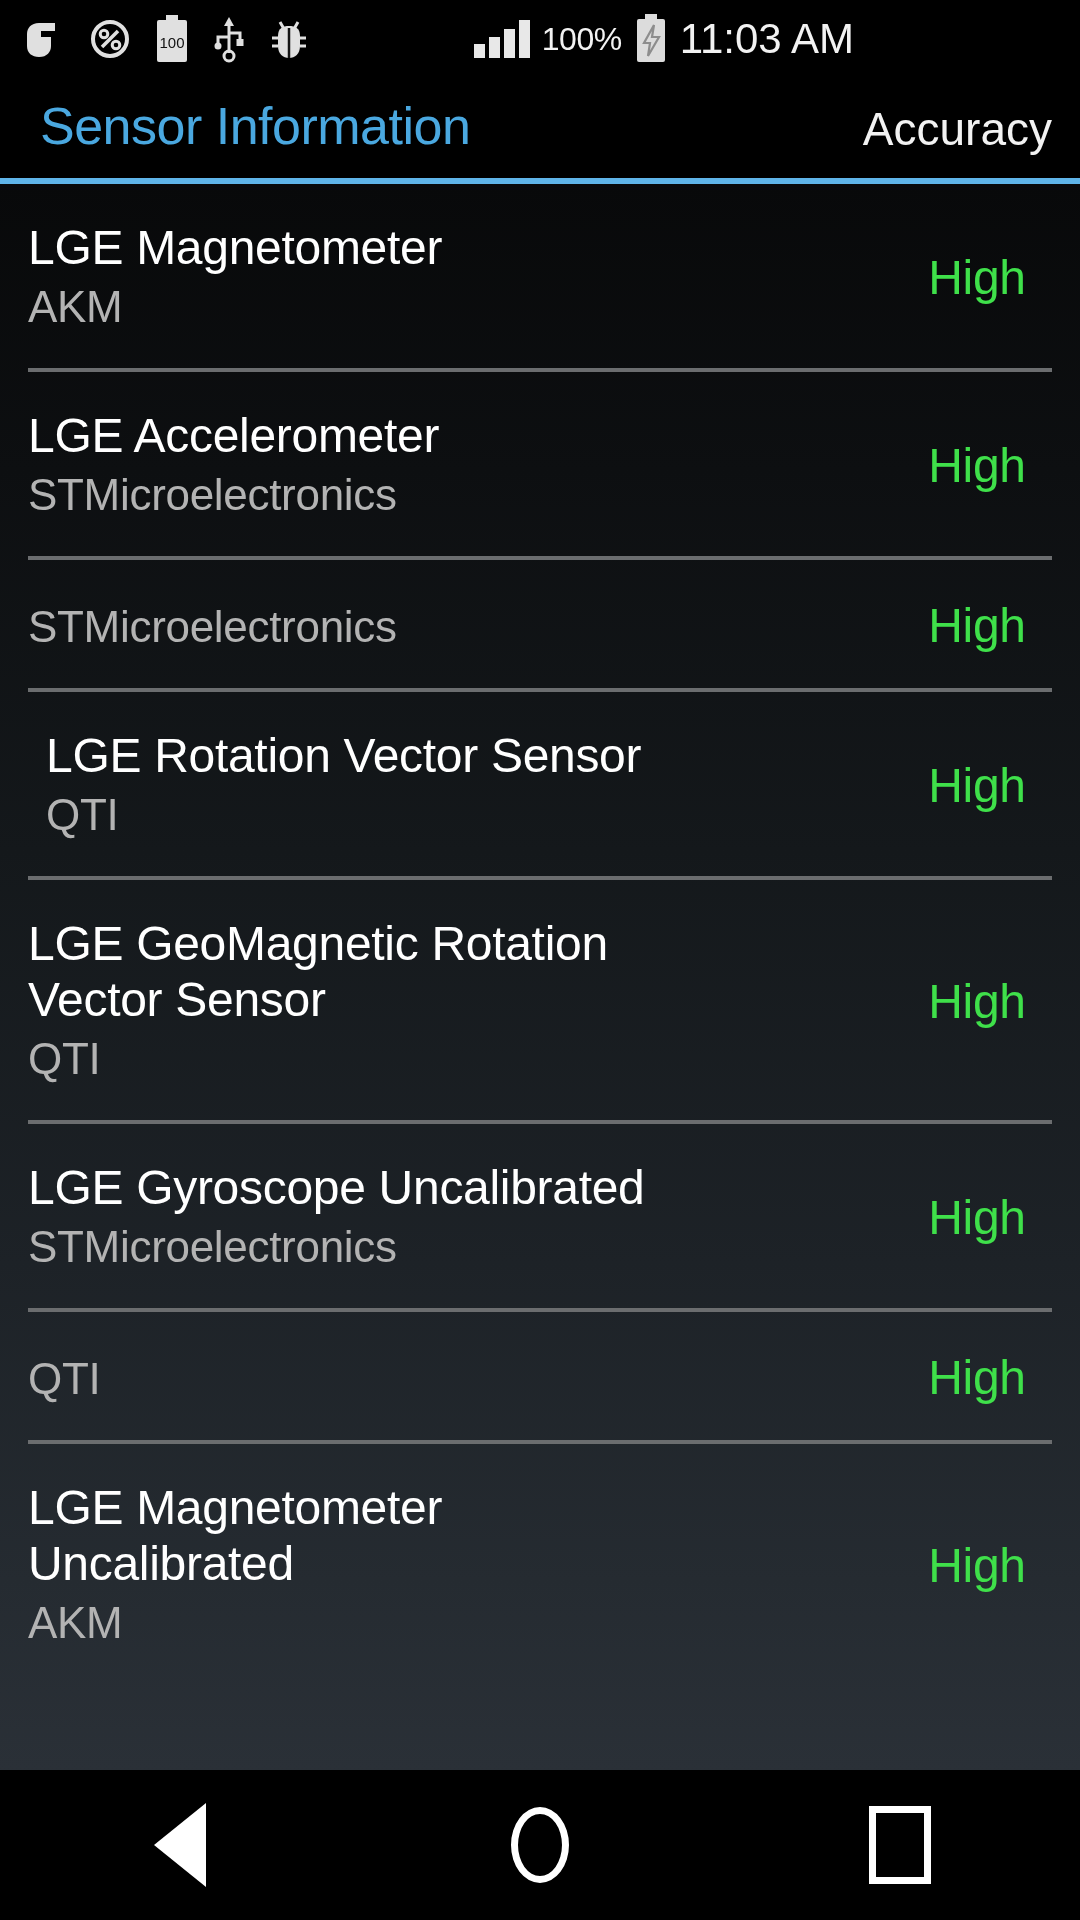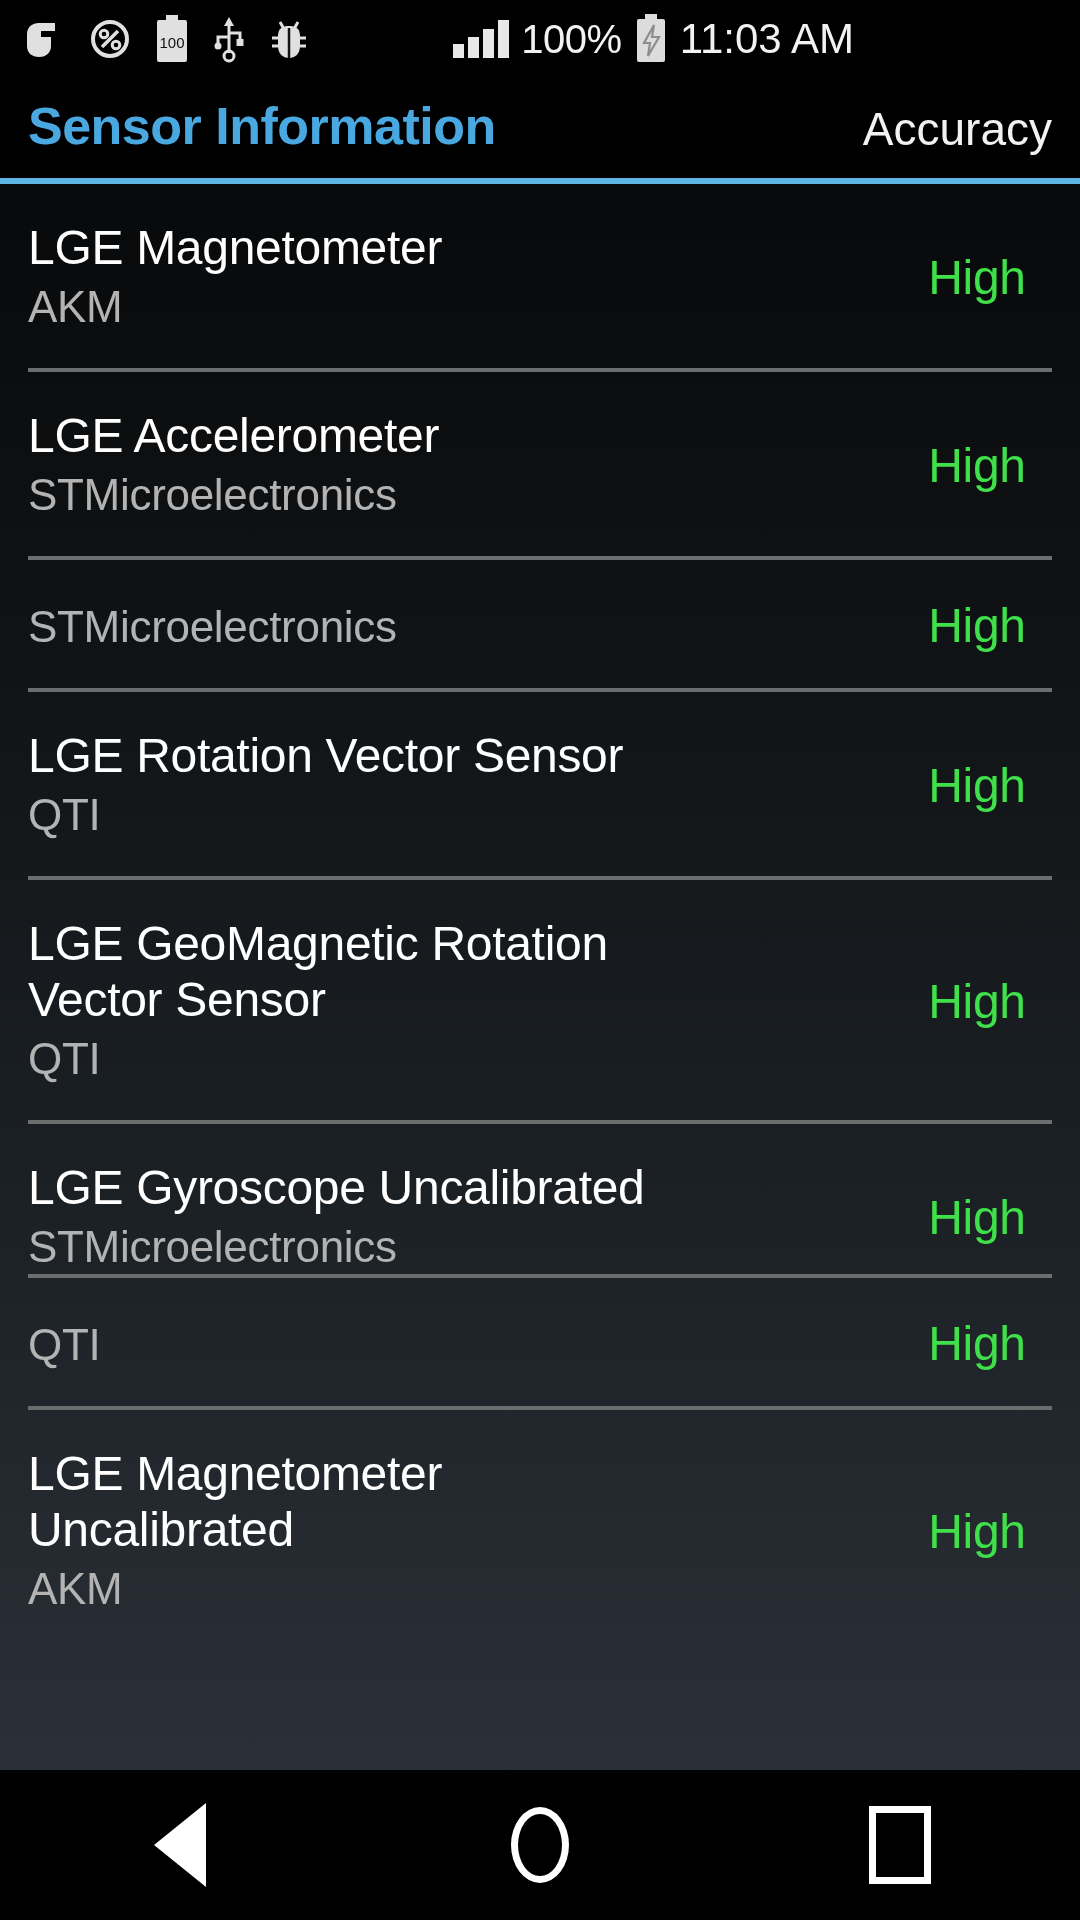--- a/index.html
+++ b/index.html
@@ -20,31 +20,31 @@
   .sb-right { margin-left:auto; display:flex; align-items:center; padding-right:26px; gap:12px; }
   .sb-icon { display:block; }
 
   .sigbars { display:flex; align-items:flex-end; gap:4px; height:38px; }
   .sigbars i { display:block; width:11px; background:#e8e8e8; }
   .sigbars i:nth-child(1){height:14px;}
   .sigbars i:nth-child(2){height:21px;}
   .sigbars i:nth-child(3){height:29px;}
   .sigbars i:nth-child(4){height:38px;}
 
-  .batt-pct { color:#f2f2f2; font-size:40px; letter-spacing:-0.5px; }
+  .batt-pct { color:#f2f2f2; font-size:32px; letter-spacing:-0.5px; }
   .clock { color:#f2f2f2; font-size:42px; letter-spacing:0px; }
 
   
   .actionbar {
     position:absolute; left:0; top:78px; width:1080px; height:100px;
     background:#000;
   }
   .app-title {
-    position:absolute; left:28px; top:18px;
-    color:#4aa8e0; font-size:52px; font-weight:bold; letter-spacing:-0.5px;
+    position:absolute; left:40px; top:18px;
+    color:#4aa8e0; font-size:52px; font-weight:normal; letter-spacing:-0.5px;
   }
   .col-header {
     position:absolute; right:28px; top:24px;
     color:#f2f2f2; font-size:46px;
   }
   .accent-rule {
     position:absolute; left:0; top:178px; width:1080px; height:6px;
     background:#5fb4e8;
   }
 
@@ -174,37 +174,37 @@
         <div class="row-acc">High</div>
       </div>
       <div class="divider"></div>
       <div class="row" style="padding-top: 36px; padding-bottom: 34px;">
         <div class="row-texts">
           <div class="row-vendor">STMicroelectronics</div>
         </div>
         <div class="row-acc">High</div>
       </div>
       <div class="divider"></div>
-      <div class="row" style="padding-top: 36px; padding-bottom: 34px;">
+      <div class="row" style="padding-top: 36px; padding-bottom: 34px; margin-left: 18px;">
         <div class="row-texts">
           <div class="row-title">LGE Rotation Vector Sensor</div>
           <div class="row-vendor">QTI</div>
         </div>
         <div class="row-acc">High</div>
       </div>
       <div class="divider"></div>
       <div class="row" style="padding-top: 36px; padding-bottom: 34px;">
         <div class="row-texts">
           <div class="row-title">LGE GeoMagnetic Rotation Vector Sensor</div>
           <div class="row-vendor">QTI</div>
         </div>
         <div class="row-acc">High</div>
       </div>
       <div class="divider"></div>
-      <div class="row" style="padding-top: 36px; ">
+      <div class="row" style="padding-top: 36px; padding-bottom: 34px;">
         <div class="row-texts">
           <div class="row-title">LGE Gyroscope Uncalibrated</div>
           <div class="row-vendor">STMicroelectronics</div>
         </div>
         <div class="row-acc">High</div>
       </div>
       <div class="divider"></div>
       <div class="row" style="padding-top: 36px; padding-bottom: 34px;">
         <div class="row-texts">
           <div class="row-vendor">QTI</div>

